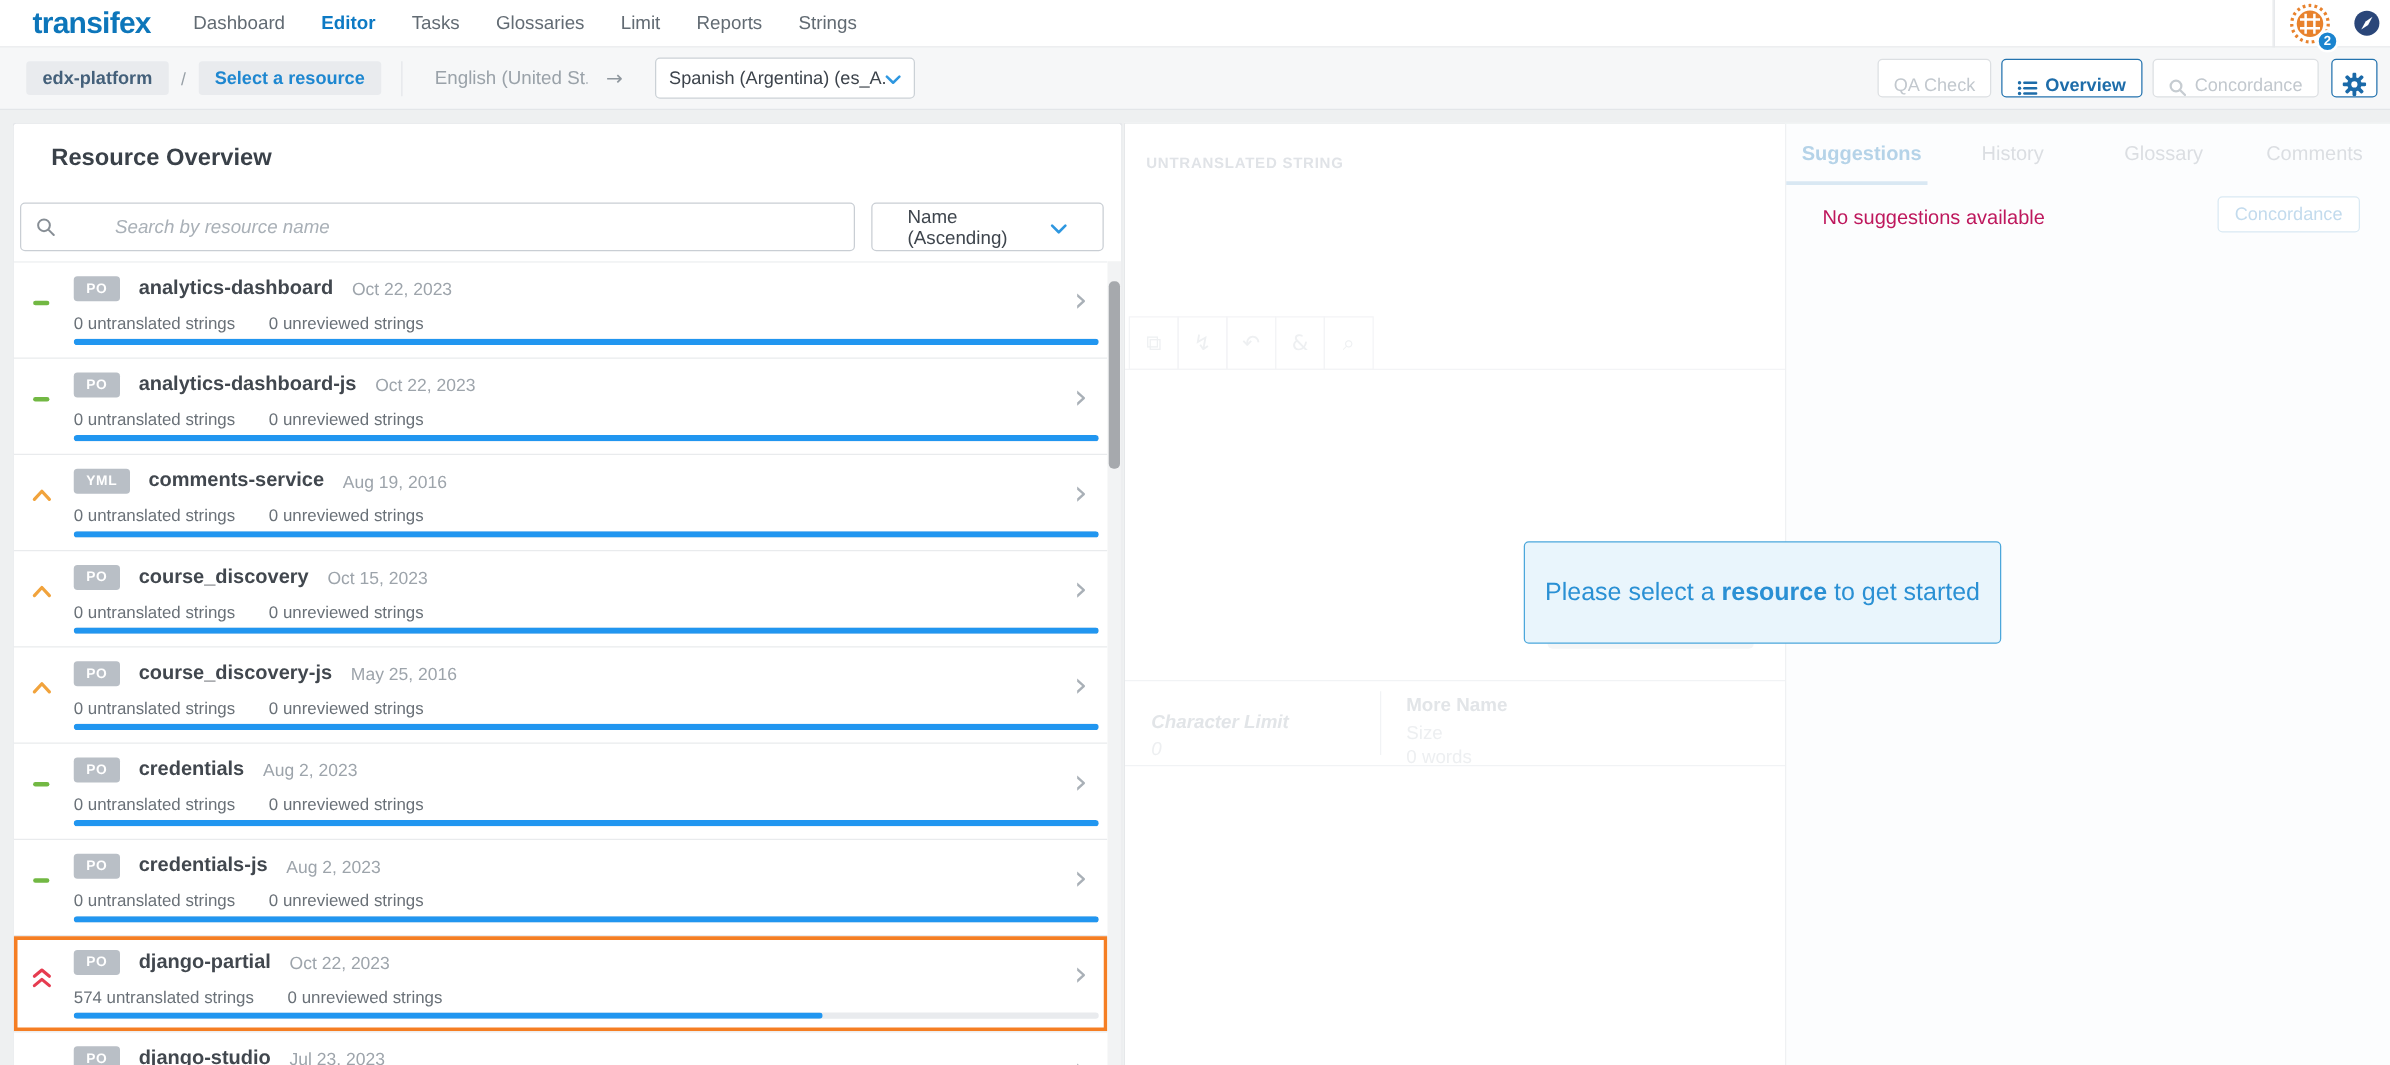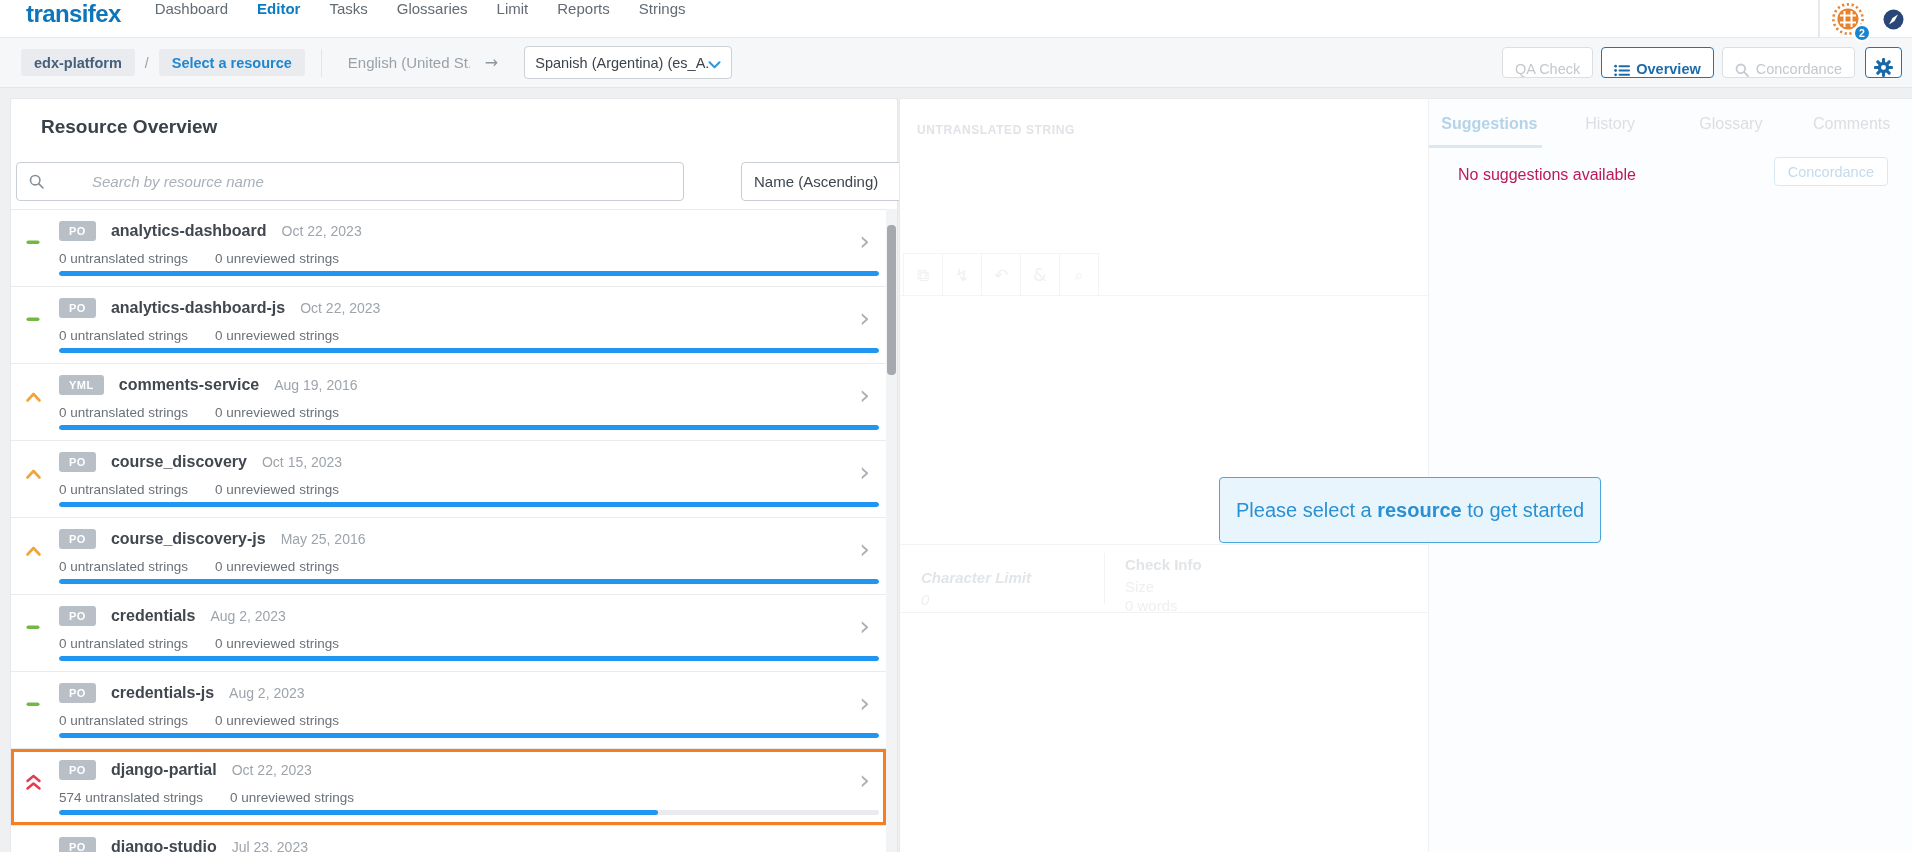--- a/index.html
+++ b/index.html
@@ -7,21 +7,21 @@
   body {
     position:relative; overflow:hidden;
     background:#eef0f1;
     font-family:"Liberation Sans", sans-serif;
     color:#41474e;
   }
   .glyph { font-family:"DejaVu Sans", sans-serif; }
 
   
   .topnav { position:absolute; top:0; left:0; right:0; height:38px; background:#fff;
-            border-bottom:1px solid #e7e9ec; display:flex; align-items:flex-start; z-index:20; }
+            border-bottom:1px solid #e7e9ec; display:flex; align-items:center; z-index:20; }
   .logo { font-size:24px; font-weight:bold; color:#0d76ba; margin-left:26px; letter-spacing:-0.6px; }
   .nav-items { display:flex; gap:29px; margin-left:34px; font-size:15px; color:#626b73; }
   .nav-item { cursor:default; }
   .nav-item.active { color:#0d7ac4; font-weight:bold; }
   .nav-right { margin-left:auto; height:38px; display:flex; align-items:center; }
   .nav-vdiv { width:1px; height:38px; background:#e7e9ec; }
   .org-select { width:207px; height:38px; display:flex; align-items:center; padding:0 16px;
                 color:#0d7ac4; font-size:15px; }
   .org-select .chev { margin-left:auto; margin-top:3px; }
   .avatar-wrap { position:relative; width:34px; height:34px; margin:0 18px 0 11px; }
@@ -57,22 +57,22 @@
   
   .left-card { position:absolute; left:10px; top:98px; width:888px; bottom:0; background:#fff;
                border:1px solid #e5e7ea; border-bottom:0; border-radius:3px 3px 0 0; }
   .panel-title { position:absolute; left:30px; top:17px; font-size:19px; font-weight:bold; color:#3a4149; }
   .search-box { position:absolute; left:5px; top:63px; width:668px; height:39px; border:1px solid #c9ced4;
                 border-radius:4px; background:#fff; display:flex; align-items:center; padding:0 12px; gap:9px; }
   .search-input { border:0; outline:0; flex:1; font-size:15px; font-style:italic; color:#555;
                   font-family:inherit; background:transparent;margin-left:39px; }
   .search-input::placeholder { color:#a9b0b7; font-style:italic; }
   .sort-select { position:absolute; left:686px; top:63px; width:186px; height:39px; border:1px solid #c9ced4;
-                 border-radius:4px; background:#fff; display:flex; align-items:center; padding:0 12px;
-                 font-size:15px; color:#3e454d;margin-left:44px; }
+                 border-radius:4px; background:#fff; display:flex; align-items:center; padding:0 28px;
+                 font-size:15px; color:#3e454d; }
   .sort-select .txt { flex:1; }
   .res-list { position:absolute; top:110px; left:0; right:11px; bottom:0; overflow:hidden; }
   .res-row { position:relative; height:77px; border-top:1px solid #e9ebed; background:#fff; }
   .pri { position:absolute; left:14px; top:25px; width:18px; height:16px; }
   .row-line1 { position:absolute; left:48px; top:11px; display:flex; align-items:center; gap:15px; }
   .res-badge { background:#b9bfc6; color:#fff; font-size:11px; font-weight:bold; border-radius:3px;
                padding:4px 10px; letter-spacing:0.5px; }
   .res-name { font-size:16px; font-weight:bold; color:#41474e; }
   .res-date { font-size:14px; color:#9da4ab; }
   .row-chev { position:absolute; right:16px; top:17px; font-size:27px; color:#a9b0b7; line-height:27px; }
@@ -112,23 +112,23 @@
                 border-left:1px solid #eff1f3; }
   .tabs { display:flex; height:49px; position:relative; }
   .tab { flex:1; display:flex; align-items:center; justify-content:center; font-size:16px; color:#dbdee2; }
   .tab.active { color:#b5d3e8; font-weight:bold; }
   .tab-underline { position:absolute; left:0; top:46px; width:113px; height:3px; background:#d9e8f3; }
   .sugg-empty { position:absolute; left:29px; top:67px; font-size:16px; color:#be185d; }
   .concord-faded { position:absolute; right:24px; top:58px; height:29px; border:1px solid #d9e9f3;
                    border-radius:4px; color:#c3dbed; font-size:14.5px; display:flex; align-items:center;
                    padding:0 13px; background:#fff; }
 
-  .callout { position:absolute; left:319px; top:334px; width:382px; height:66px; background:#e9f5fc;
+  .callout { position:absolute; left:319px; top:334px; width:382px; height:82px; background:#e9f5fc;
              border:1px solid #4ba7db; border-radius:4px; display:flex; align-items:center;
-             justify-content:center; font-size:20px; color:#2a90d4; z-index:5; white-space:pre;margin-top:44px; }
+             justify-content:center; font-size:20px; color:#2a90d4; z-index:5; white-space:pre; }
   .callout b { font-weight:bold; }
 </style>
 </head>
 <body>
 
 <div class="topnav">
   <div class="logo">transifex</div>
   <div class="nav-items">
       <span class="nav-item">Dashboard</span>
       <span class="nav-item active">Editor</span>
@@ -428,21 +428,21 @@
     </span>
   </div>
 
   <div class="limits">
     <div class="limit-div"></div>
     <div class="limit-col1">
       <div class="limit-label">Character Limit</div>
       <div class="limit-val">0</div>
     </div>
     <div class="limit-col2">
-      <div class="limit-label">Check Info</div>
+      <div class="limit-label">More Name</div>
       <div class="limit-val">Size</div>
       <div class="limit-val">0 words</div>
     </div>
   </div>
 
   <div class="tabs-panel">
     <div class="tabs">
       <div class="tab-underline"></div>
     <div class="tab active">Suggestions</div>
         <div class="tab">History</div>

